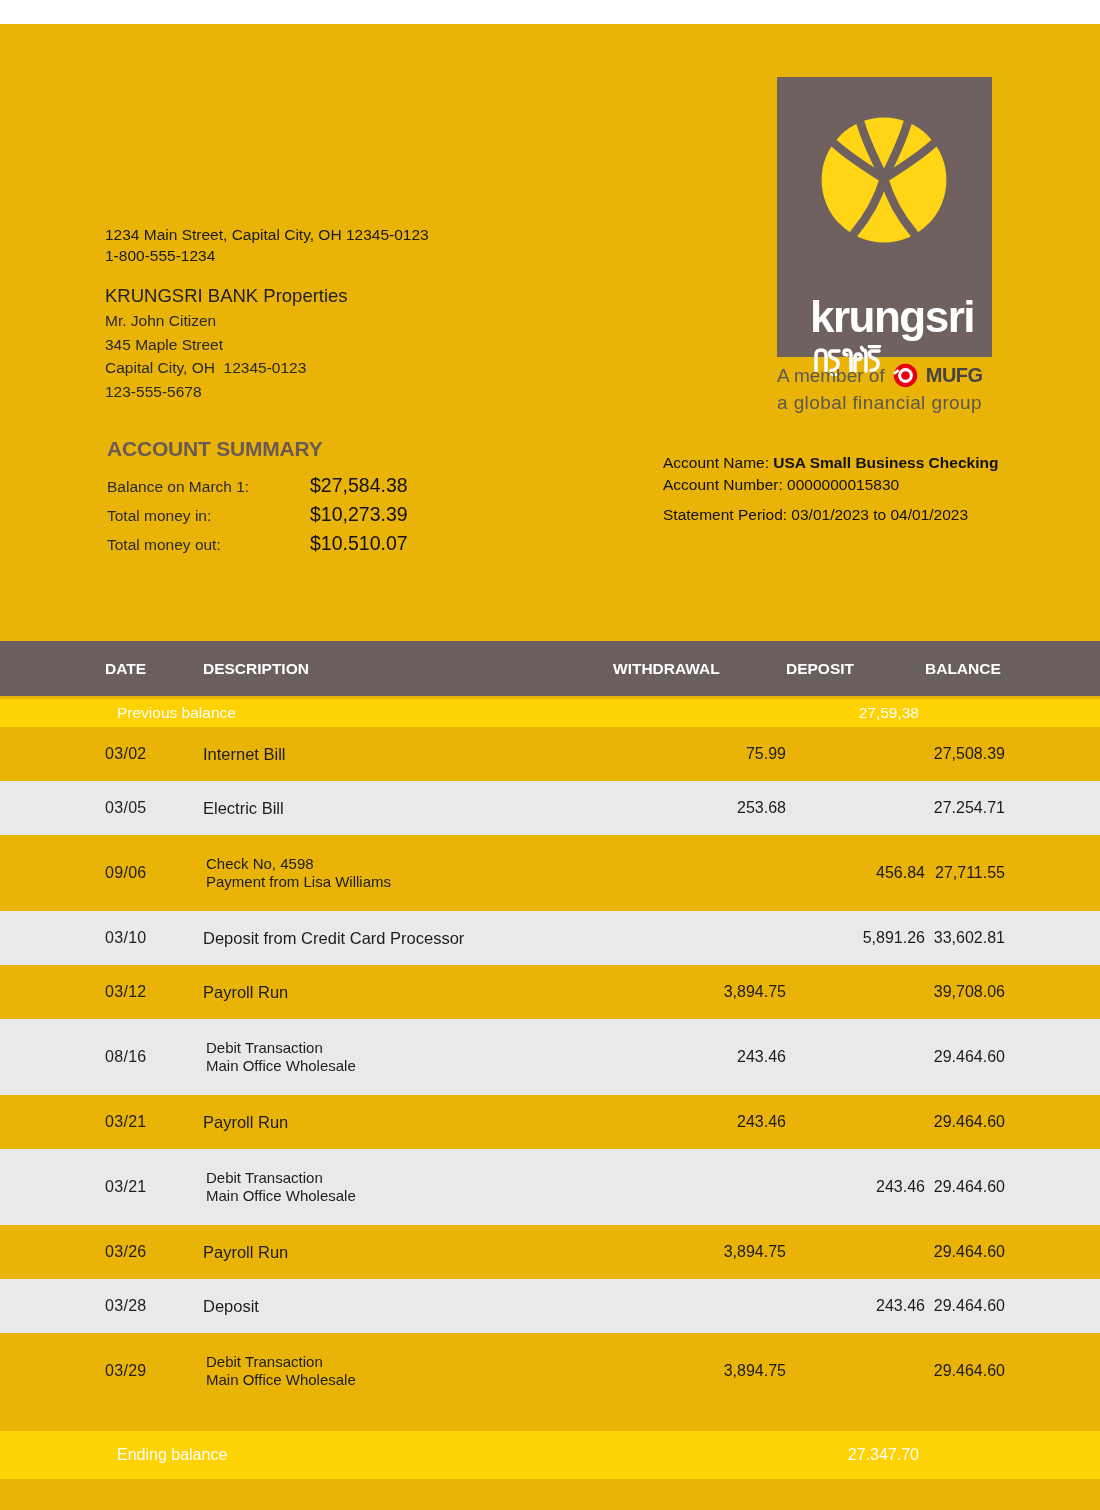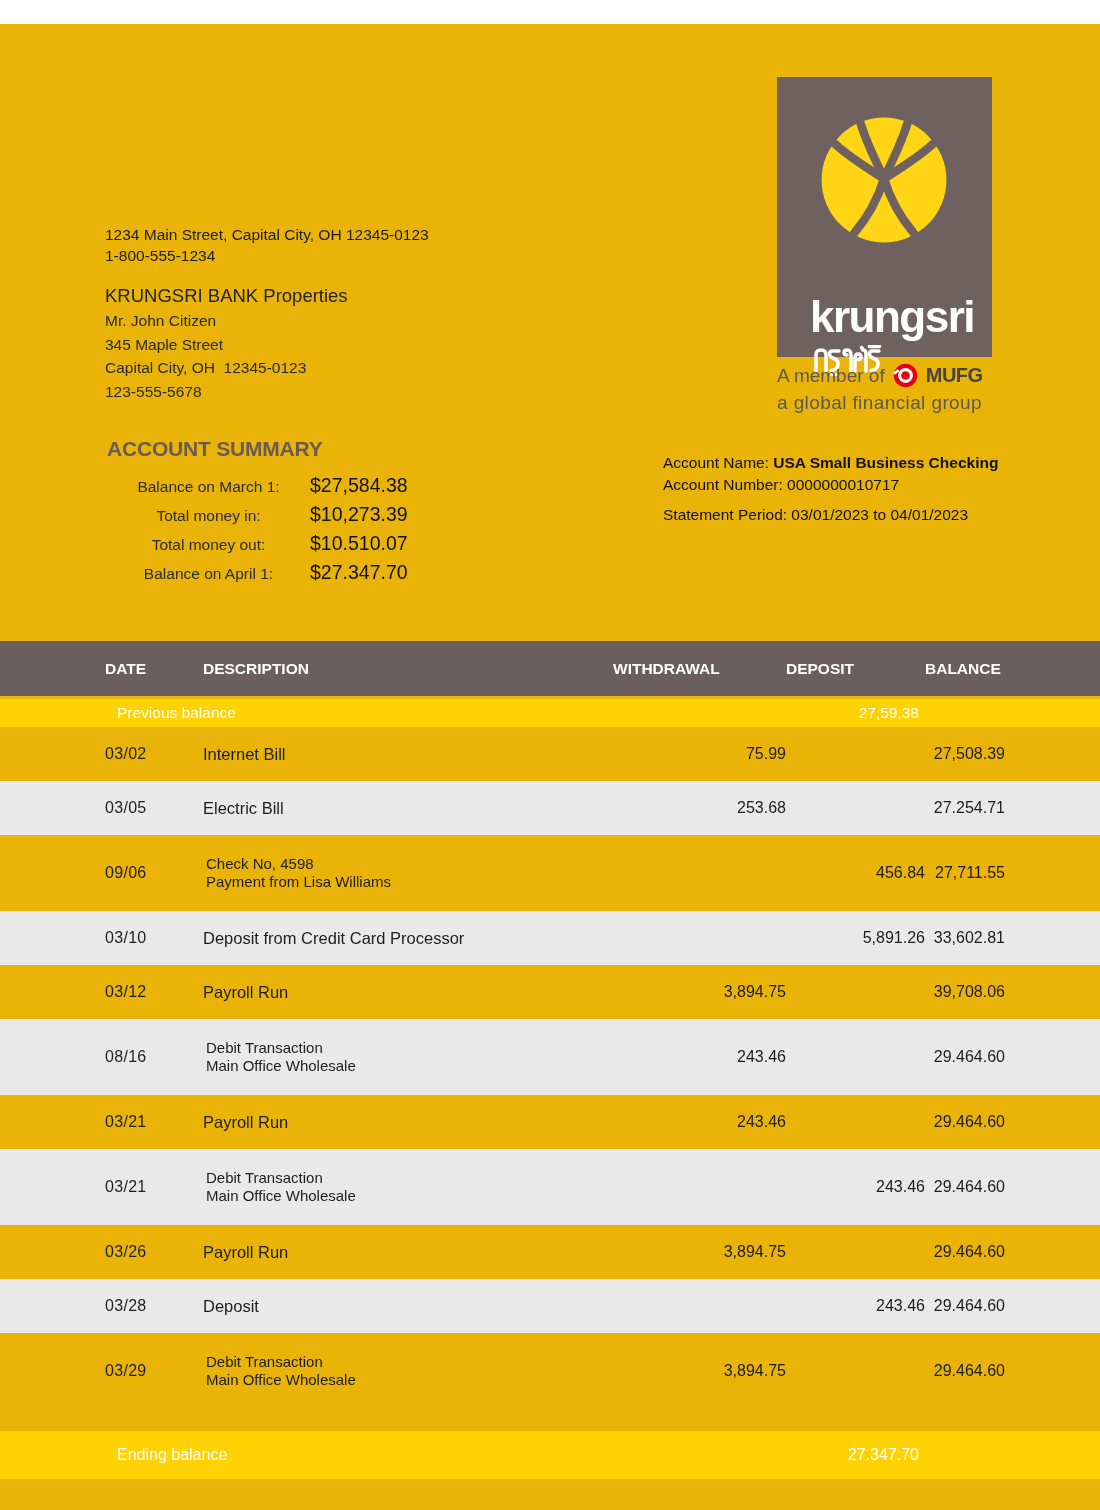--- a/index.html
+++ b/index.html
@@ -19,21 +19,21 @@
   .brand-latin{position:absolute;left:33px;top:218px;width:150px;text-align:left;
     font-size:44px;font-weight:700;letter-spacing:-1.5px;color:#ffffff;line-height:44px;}
   .brand-thai{position:absolute;left:36px;top:268px;}
   .member{position:absolute;left:777px;top:338px;width:220px;color:#5c5753;}
   .member-l1{display:flex;align-items:center;gap:7px;font-size:19px;}
   .member-l1 .mufg-word{font-weight:700;font-size:20px;letter-spacing:-0.5px;color:#474340;}
   .member-l2{font-size:19px;letter-spacing:0.4px;margin-top:3px;}
   
   .summary{position:absolute;left:107px;top:413px;}
   .summary h2{margin:0;font-size:21px;font-weight:700;color:#695a54;letter-spacing:-0.2px;}
-  .summary .srow{display:grid;grid-template-columns:203px auto;align-items:baseline;height:29px;margin-top:0;text-align:center;}
+  .summary .srow{display:grid;grid-template-columns:203px auto;align-items:baseline;height:29px;margin-top:0;}
   .summary .srow:first-of-type{margin-top:13px;}
   .summary .slabel{font-size:15.5px;color:#2b2b2b;}
   .summary .svalue{font-size:19.5px;color:#111;}
   
   .acct-info{position:absolute;left:663px;top:428px;font-size:15.5px;color:#111;}
   .acct-info .iline{line-height:21.5px;}
   .acct-info .bold{font-weight:700;}
   .acct-info .period{margin-top:9px;}
   
   .txn{position:absolute;left:0;top:617px;width:1100px;}
@@ -115,34 +115,30 @@
       <span class="svalue">$27,584.38</span>
     </div>
     <div class="srow">
       <span class="slabel">Total money in:</span>
       <span class="svalue">$10,273.39</span>
     </div>
     <div class="srow">
       <span class="slabel">Total money out:</span>
       <span class="svalue">$10.510.07</span>
     </div>
-    <div class="srow">
-      <span class="slabel">Balance on April 1:</span>
-      <span class="svalue">$27.347.70</span>
-    </div>
   </div>
 
   <div class="acct-info">
     <div class="iline">
       <span>Account Name:</span>
       <span class="bold">USA Small Business Checking</span>
     </div>
     <div class="iline">
       <span>Account Number:</span>
-      <span>0000000010717</span>
+      <span>0000000015830</span>
     </div>
     <div class="iline period">Statement Period: 03/01/2023 to 04/01/2023</div>
   </div>
 
   <div class="txn">
     <div class="grid thead">
       <span>DATE</span>
       <span>DESCRIPTION</span>
       <span>WITHDRAWAL</span>
       <span>DEPOSIT</span>

